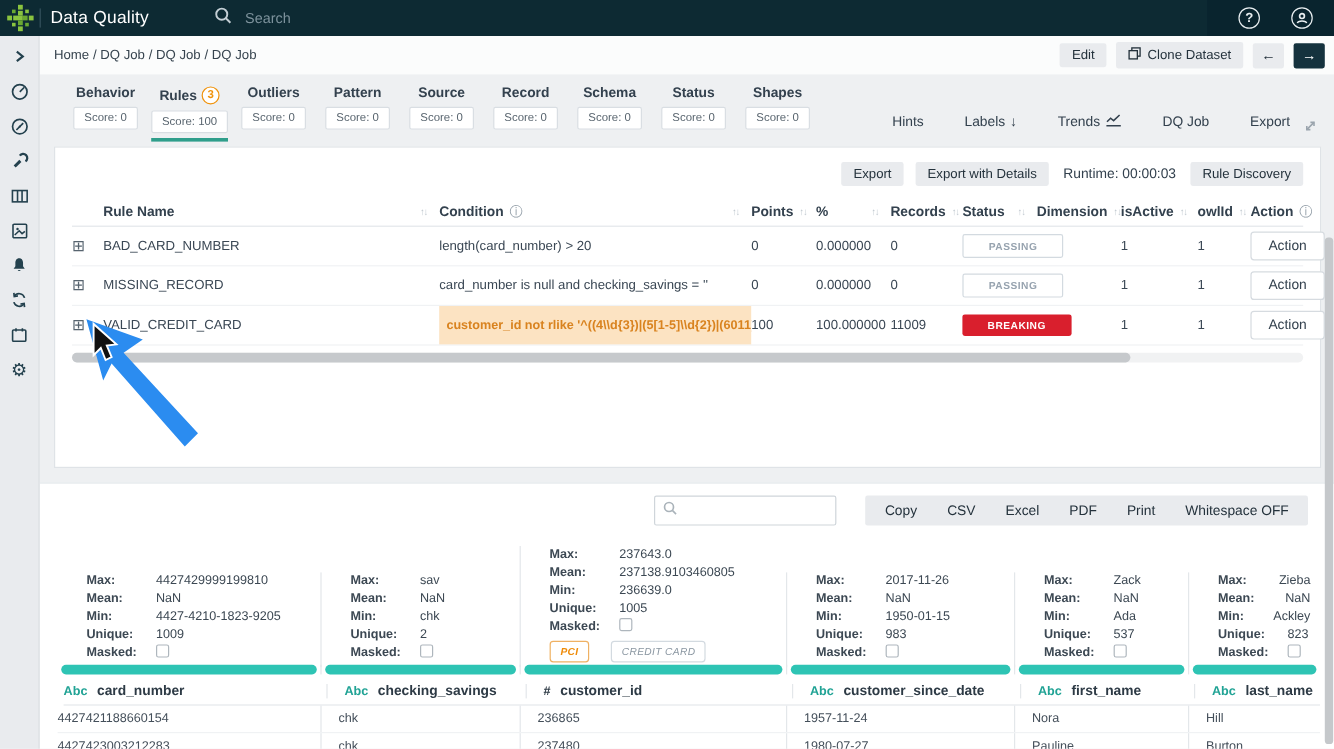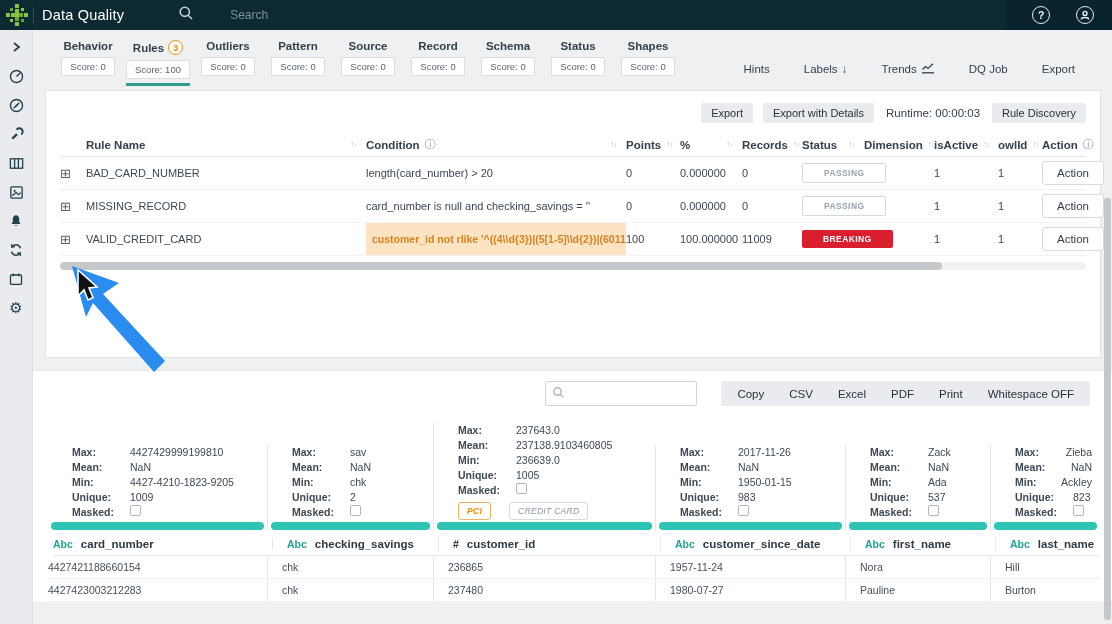--- a/index.html
+++ b/index.html
@@ -6,21 +6,21 @@
   html,body { width:1112px; height:624px; overflow:hidden; }
   body { font-family:"Liberation Sans","DejaVu Sans",sans-serif; background:#eef0f2; color:#35424d; }
   .app { position:relative; width:1112px; height:624px; overflow:hidden; }
 
   
   .topbar { position:absolute; top:0; left:0; width:1112px; height:30px; background:#0d2a33; display:flex; align-items:center; z-index:20; }
   .logo-box { width:33px; height:30px; display:flex; align-items:center; justify-content:center; }
   .tb-divider { width:1px; height:16px; background:#35515c; margin-right:8px; }
   .app-title { color:#ffffff; font-size:14.5px; letter-spacing:.2px; margin-right:54px; white-space:nowrap; }
   .tb-search { display:flex; align-items:center; gap:10px; flex:1; }
-  .tb-search input { background:transparent; border:none; outline:none; color:#5eead4; font-size:12px; width:300px; font-family:inherit;margin-left:26px; }
+  .tb-search input { background:transparent; border:none; outline:none; color:#5eead4; font-size:12px; width:300px; font-family:inherit; }
   .tb-search input::placeholder { color:#7d929c; }
   .tb-right { height:30px; display:flex; align-items:center; gap:26px; background:#09242e; padding:0 18px 0 26px; }
   .circle-icon { width:18px; height:18px; border:1.6px solid #e8eef0; border-radius:50%; display:flex; align-items:center; justify-content:center; color:#e8eef0; font-size:11px; font-weight:bold; }
 
   
   .sidebar { position:absolute; top:30px; left:0; bottom:0; width:33px; background:#e9ebee; border-right:1px solid #dcdfe3; display:flex; flex-direction:column; align-items:center; padding-top:8px; gap:11px; z-index:15; }
   .side-ic { width:18px; height:18px; display:flex; align-items:center; justify-content:center; color:#24414e; }
   .gear-glyph { font-size:15px; line-height:18px; color:#24414e; font-family:"DejaVu Sans",sans-serif; }
 
   
@@ -206,20 +206,37 @@
           <line x1="12" y1="2.8" x2="12" y2="6"></line>
         </svg>
     </span>
     <span class="side-ic">
         <span class="gear-glyph">⚙</span>
       </span>
   </div>
 
   <div class="main">
 
+    <div class="crumb-bar">
+      <div class="crumb">Home / DQ Job / DQ Job / DQ Job</div>
+      <div class="crumb-actions">
+        <button class="btn">Edit</button>
+        <button class="btn">
+          <span>
+            <svg width="11" height="11" viewBox="0 0 12 12" fill="none" stroke="#24323c" stroke-width="1.2">
+                <rect x="3.5" y="1" width="7.5" height="7.5"></rect>
+                <rect x="1" y="3.5" width="7.5" height="7.5" fill="#e9ebee"></rect>
+              </svg>
+          </span>
+          <span>Clone Dataset</span>
+        </button>
+        <button class="btn nav-btn">←</button>
+        <button class="btn nav-btn nav-fwd">→</button>
+      </div>
+    </div>
 
     <div class="tabs-row">
       <div class="tabs">
         <div class="tab">
           <span class="tab-label">Behavior</span>
           <span class="tab-score">Score: 0</span>
         </div>
         <div class="tab active">
           <span class="tab-label">
               <span>Rules</span>

